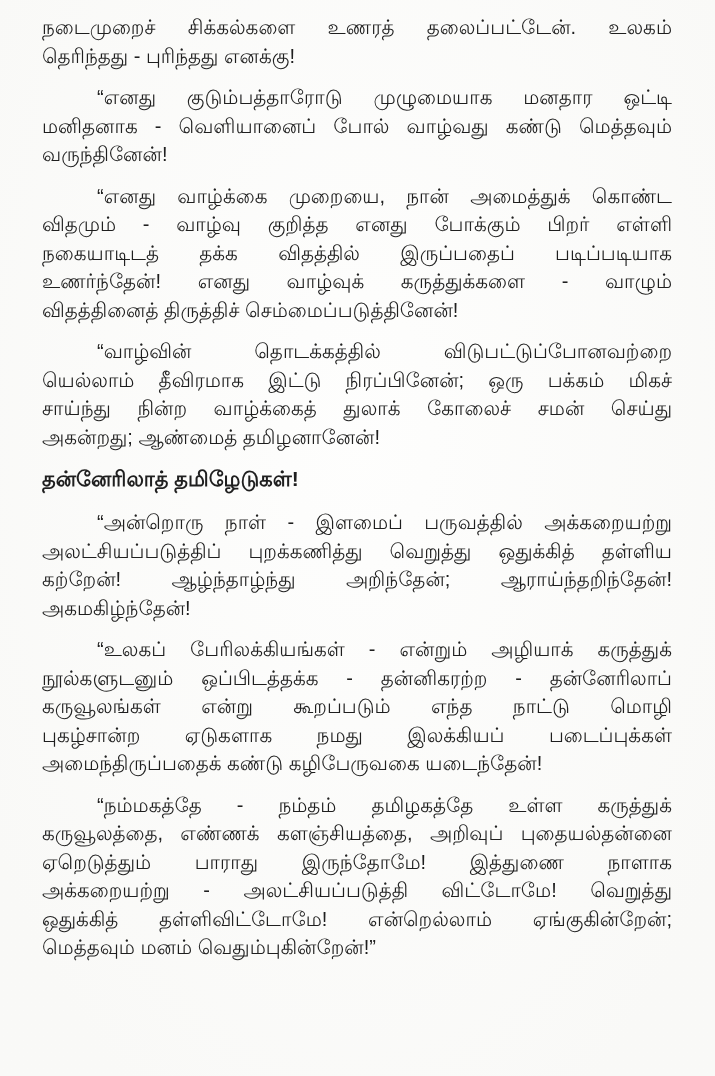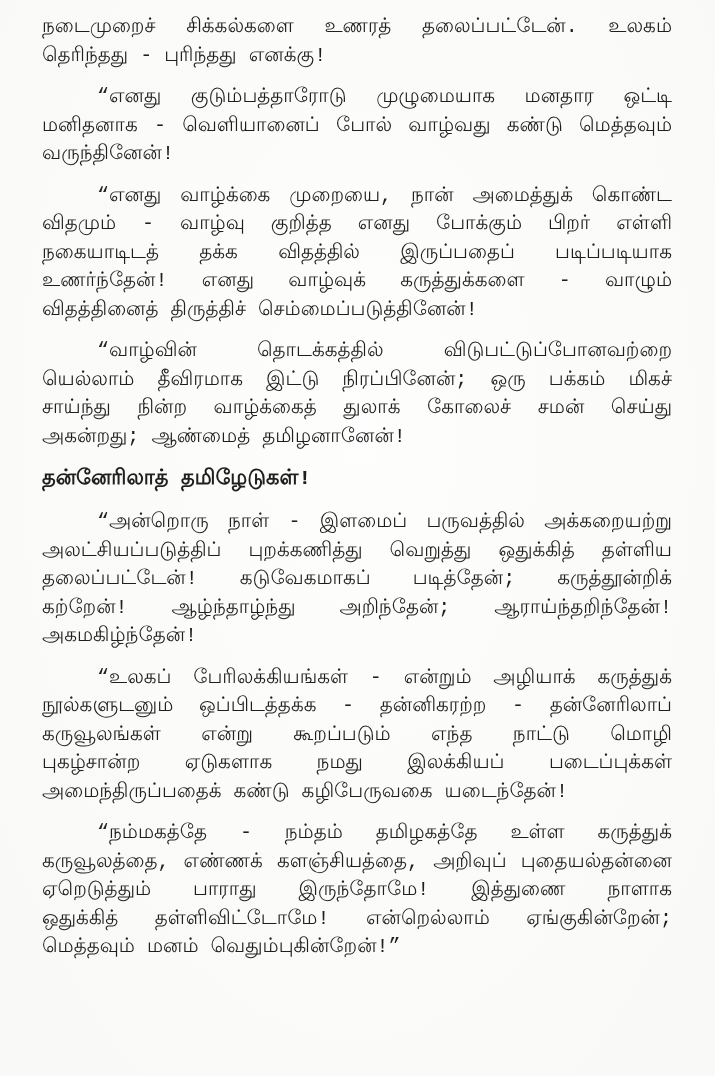--- a/index.html
+++ b/index.html
@@ -14,21 +14,21 @@
   }
   .page {
     position: relative;
     width: 715px;
     height: 1076px;
     box-sizing: border-box;
     padding: 13px 43px 16px 42px;
     background:
       radial-gradient(ellipse at 50% 40%, rgba(255,255,255,0.6), rgba(0,0,0,0.012) 85%),
       #fcfcfa;
-    font-family: Liberation Mono, monospace;
+    font-family: Liberation Sans, sans-serif;
     color: #1f1f1f;
   }
   .text-column {
     width: 100%;
   }
   .para {
     margin: 0 0 13px 0;
     font-size: 20px;
     line-height: 28.5px;
   }
@@ -80,32 +80,32 @@
         <div class="line">யெல்லாம் தீவிரமாக இட்டு நிரப்பினேன்; ஒரு பக்கம் மிகச்</div>
         <div class="line">சாய்ந்து நின்ற வாழ்க்கைத் துலாக் கோலைச் சமன் செய்து</div>
         <div class="line last">அகன்றது; ஆண்மைத் தமிழனானேன்!</div>
       </div>
       <h2 class="heading">
         <div class="line first last">தன்னேரிலாத் தமிழேடுகள்!</div>
       </h2>
       <div class="para indent">
         <div class="line first">“அன்றொரு நாள் - இளமைப் பருவத்தில் அக்கறையற்று</div>
         <div class="line">அலட்சியப்படுத்திப் புறக்கணித்து வெறுத்து ஒதுக்கித் தள்ளிய</div>
-        <div class="line">தலைப்பட்டேன்! கடுவேகமாகப் படித்தேன்; கருத்தூன்றிக்</div>
         <div class="line">கற்றேன்! ஆழ்ந்தாழ்ந்து அறிந்தேன்; ஆராய்ந்தறிந்தேன்!</div>
         <div class="line last">அகமகிழ்ந்தேன்!</div>
       </div>
       <div class="para indent">
         <div class="line first">“உலகப் பேரிலக்கியங்கள் - என்றும் அழியாக் கருத்துக்</div>
         <div class="line">நூல்களுடனும் ஒப்பிடத்தக்க - தன்னிகரற்ற - தன்னேரிலாப்</div>
         <div class="line">கருவூலங்கள் என்று கூறப்படும் எந்த நாட்டு மொழி</div>
         <div class="line">புகழ்சான்ற ஏடுகளாக நமது இலக்கியப் படைப்புக்கள்</div>
         <div class="line last">அமைந்திருப்பதைக் கண்டு கழிபேருவகை யடைந்தேன்!</div>
       </div>
       <div class="para indent">
         <div class="line first">“நம்மகத்தே - நம்தம் தமிழகத்தே உள்ள கருத்துக்</div>
         <div class="line">கருவூலத்தை, எண்ணக் களஞ்சியத்தை, அறிவுப் புதையல்தன்னை</div>
         <div class="line">ஏறெடுத்தும் பாராது இருந்தோமே! இத்துணை நாளாக</div>
+        <div class="line">அக்கறையற்று - அலட்சியப்படுத்தி விட்டோமே! வெறுத்து</div>
         <div class="line">ஒதுக்கித் தள்ளிவிட்டோமே! என்றெல்லாம் ஏங்குகின்றேன்;</div>
         <div class="line last">மெத்தவும் மனம் வெதும்புகின்றேன்!”</div>
       </div>
     </div>
 </div>
 
 </body></html>

